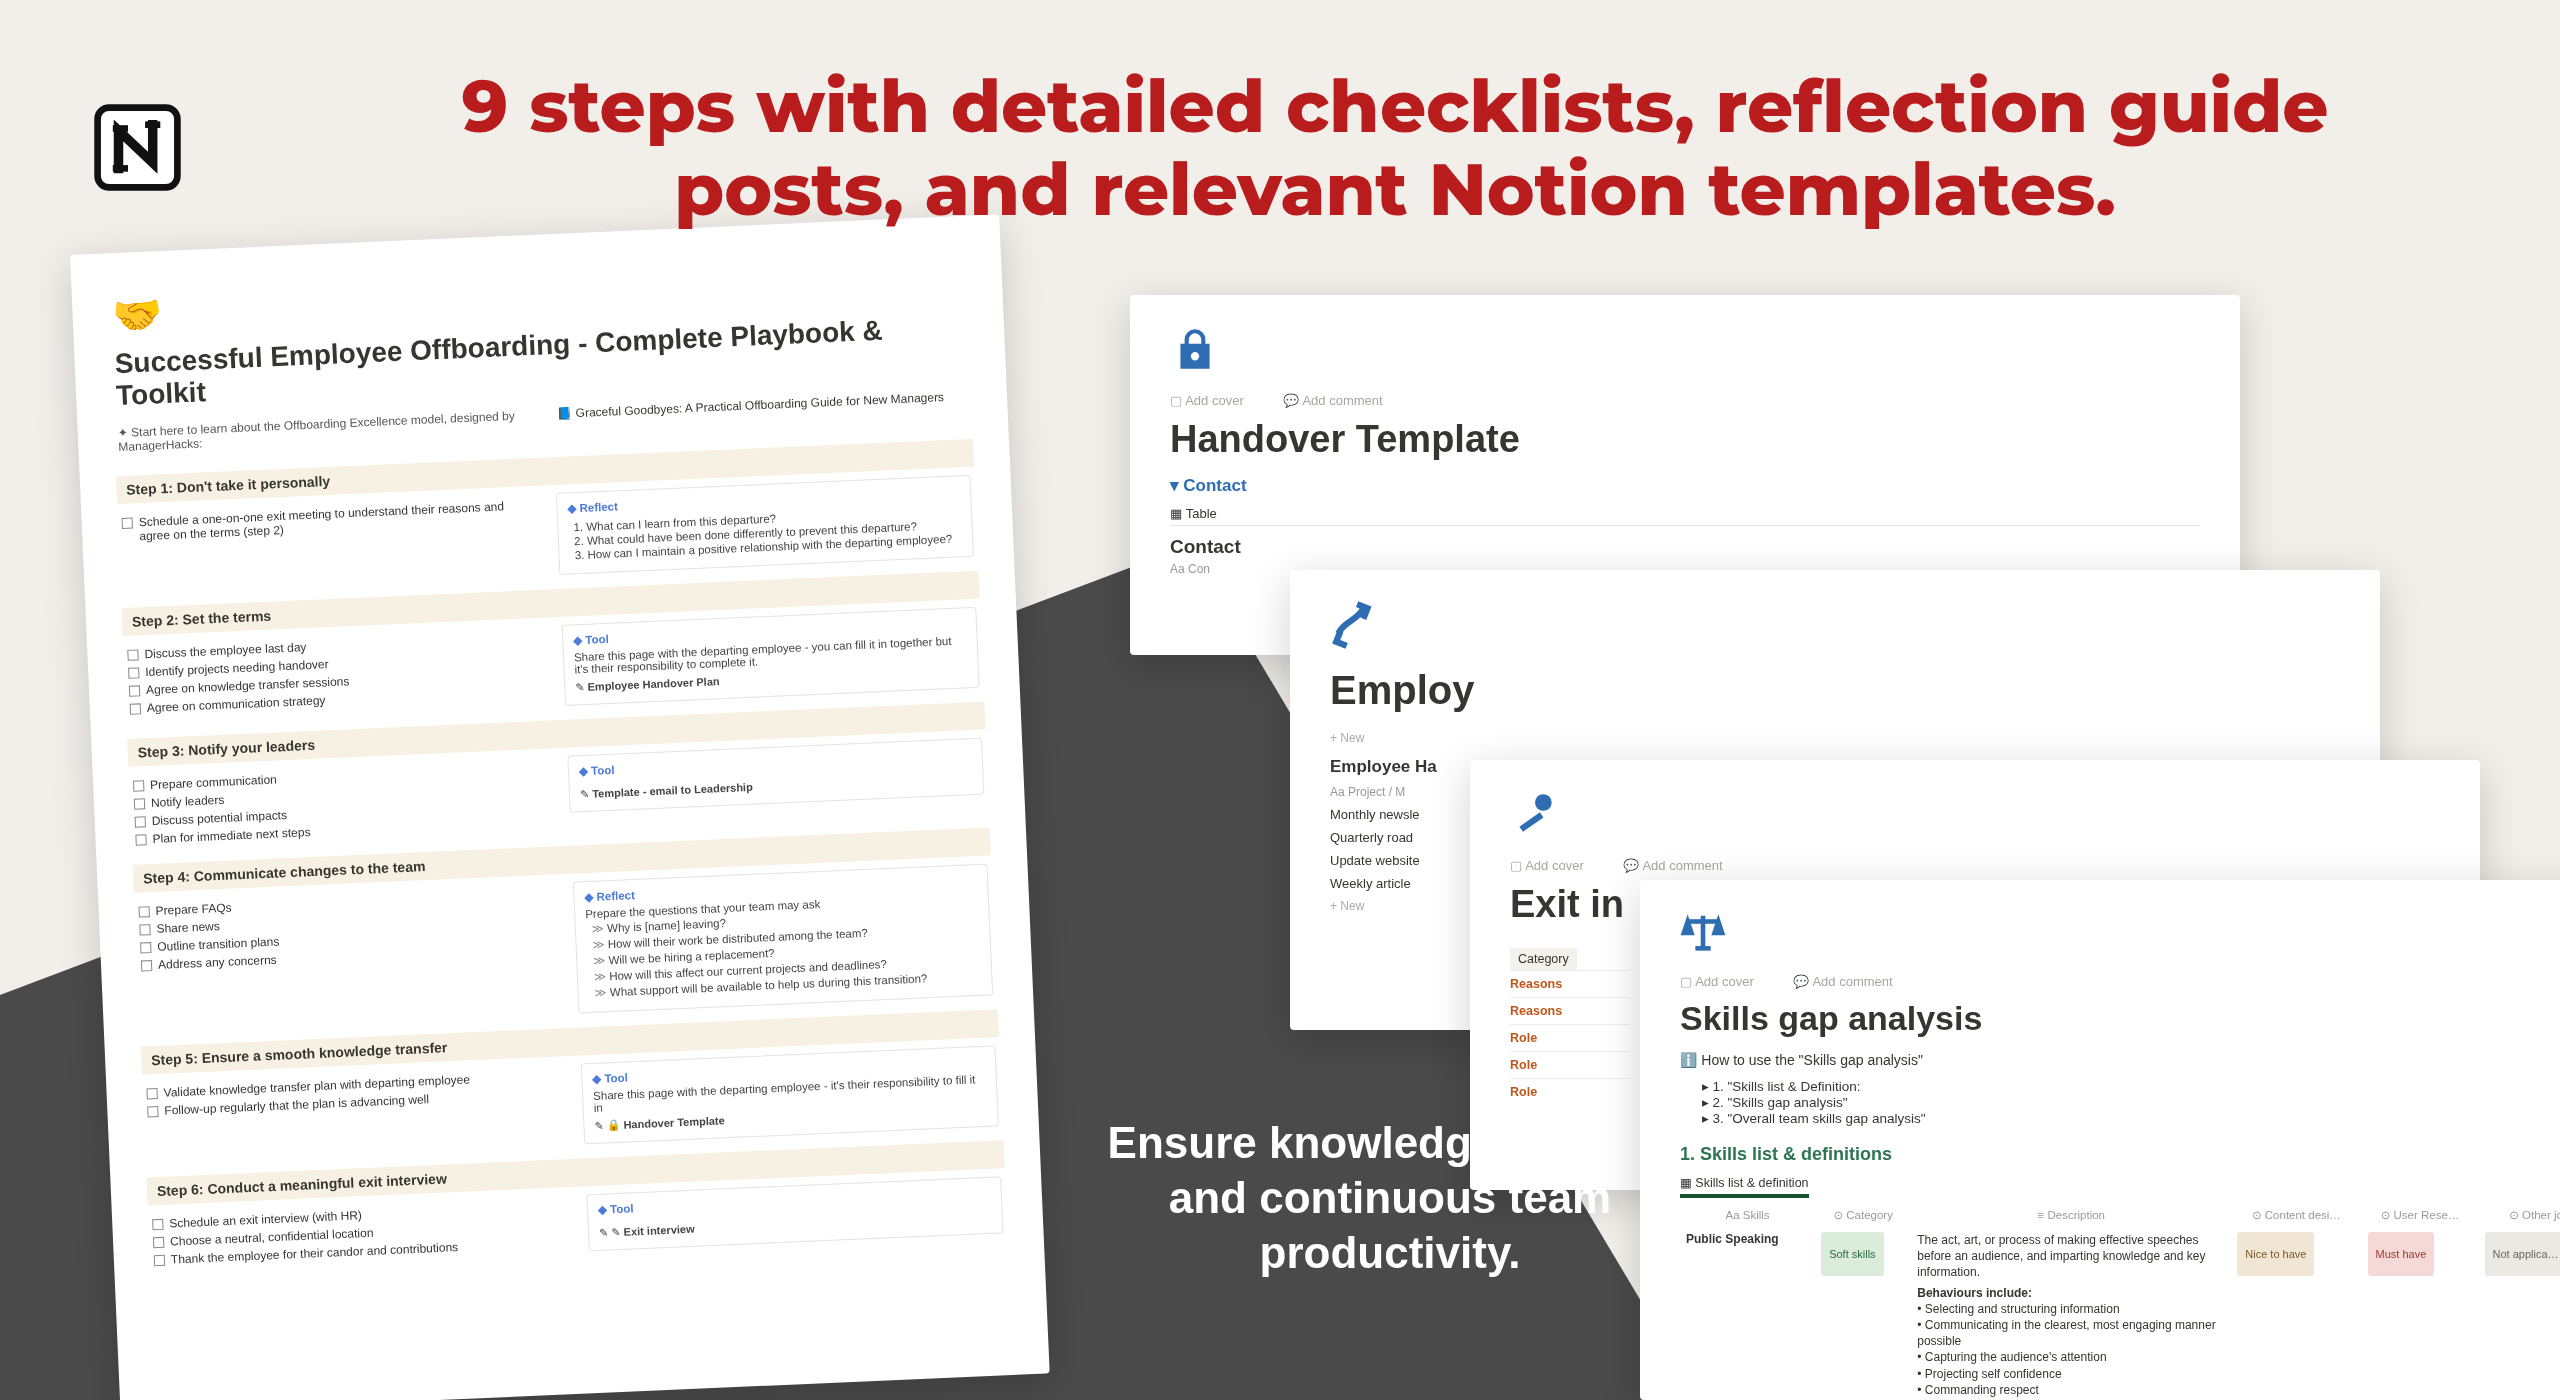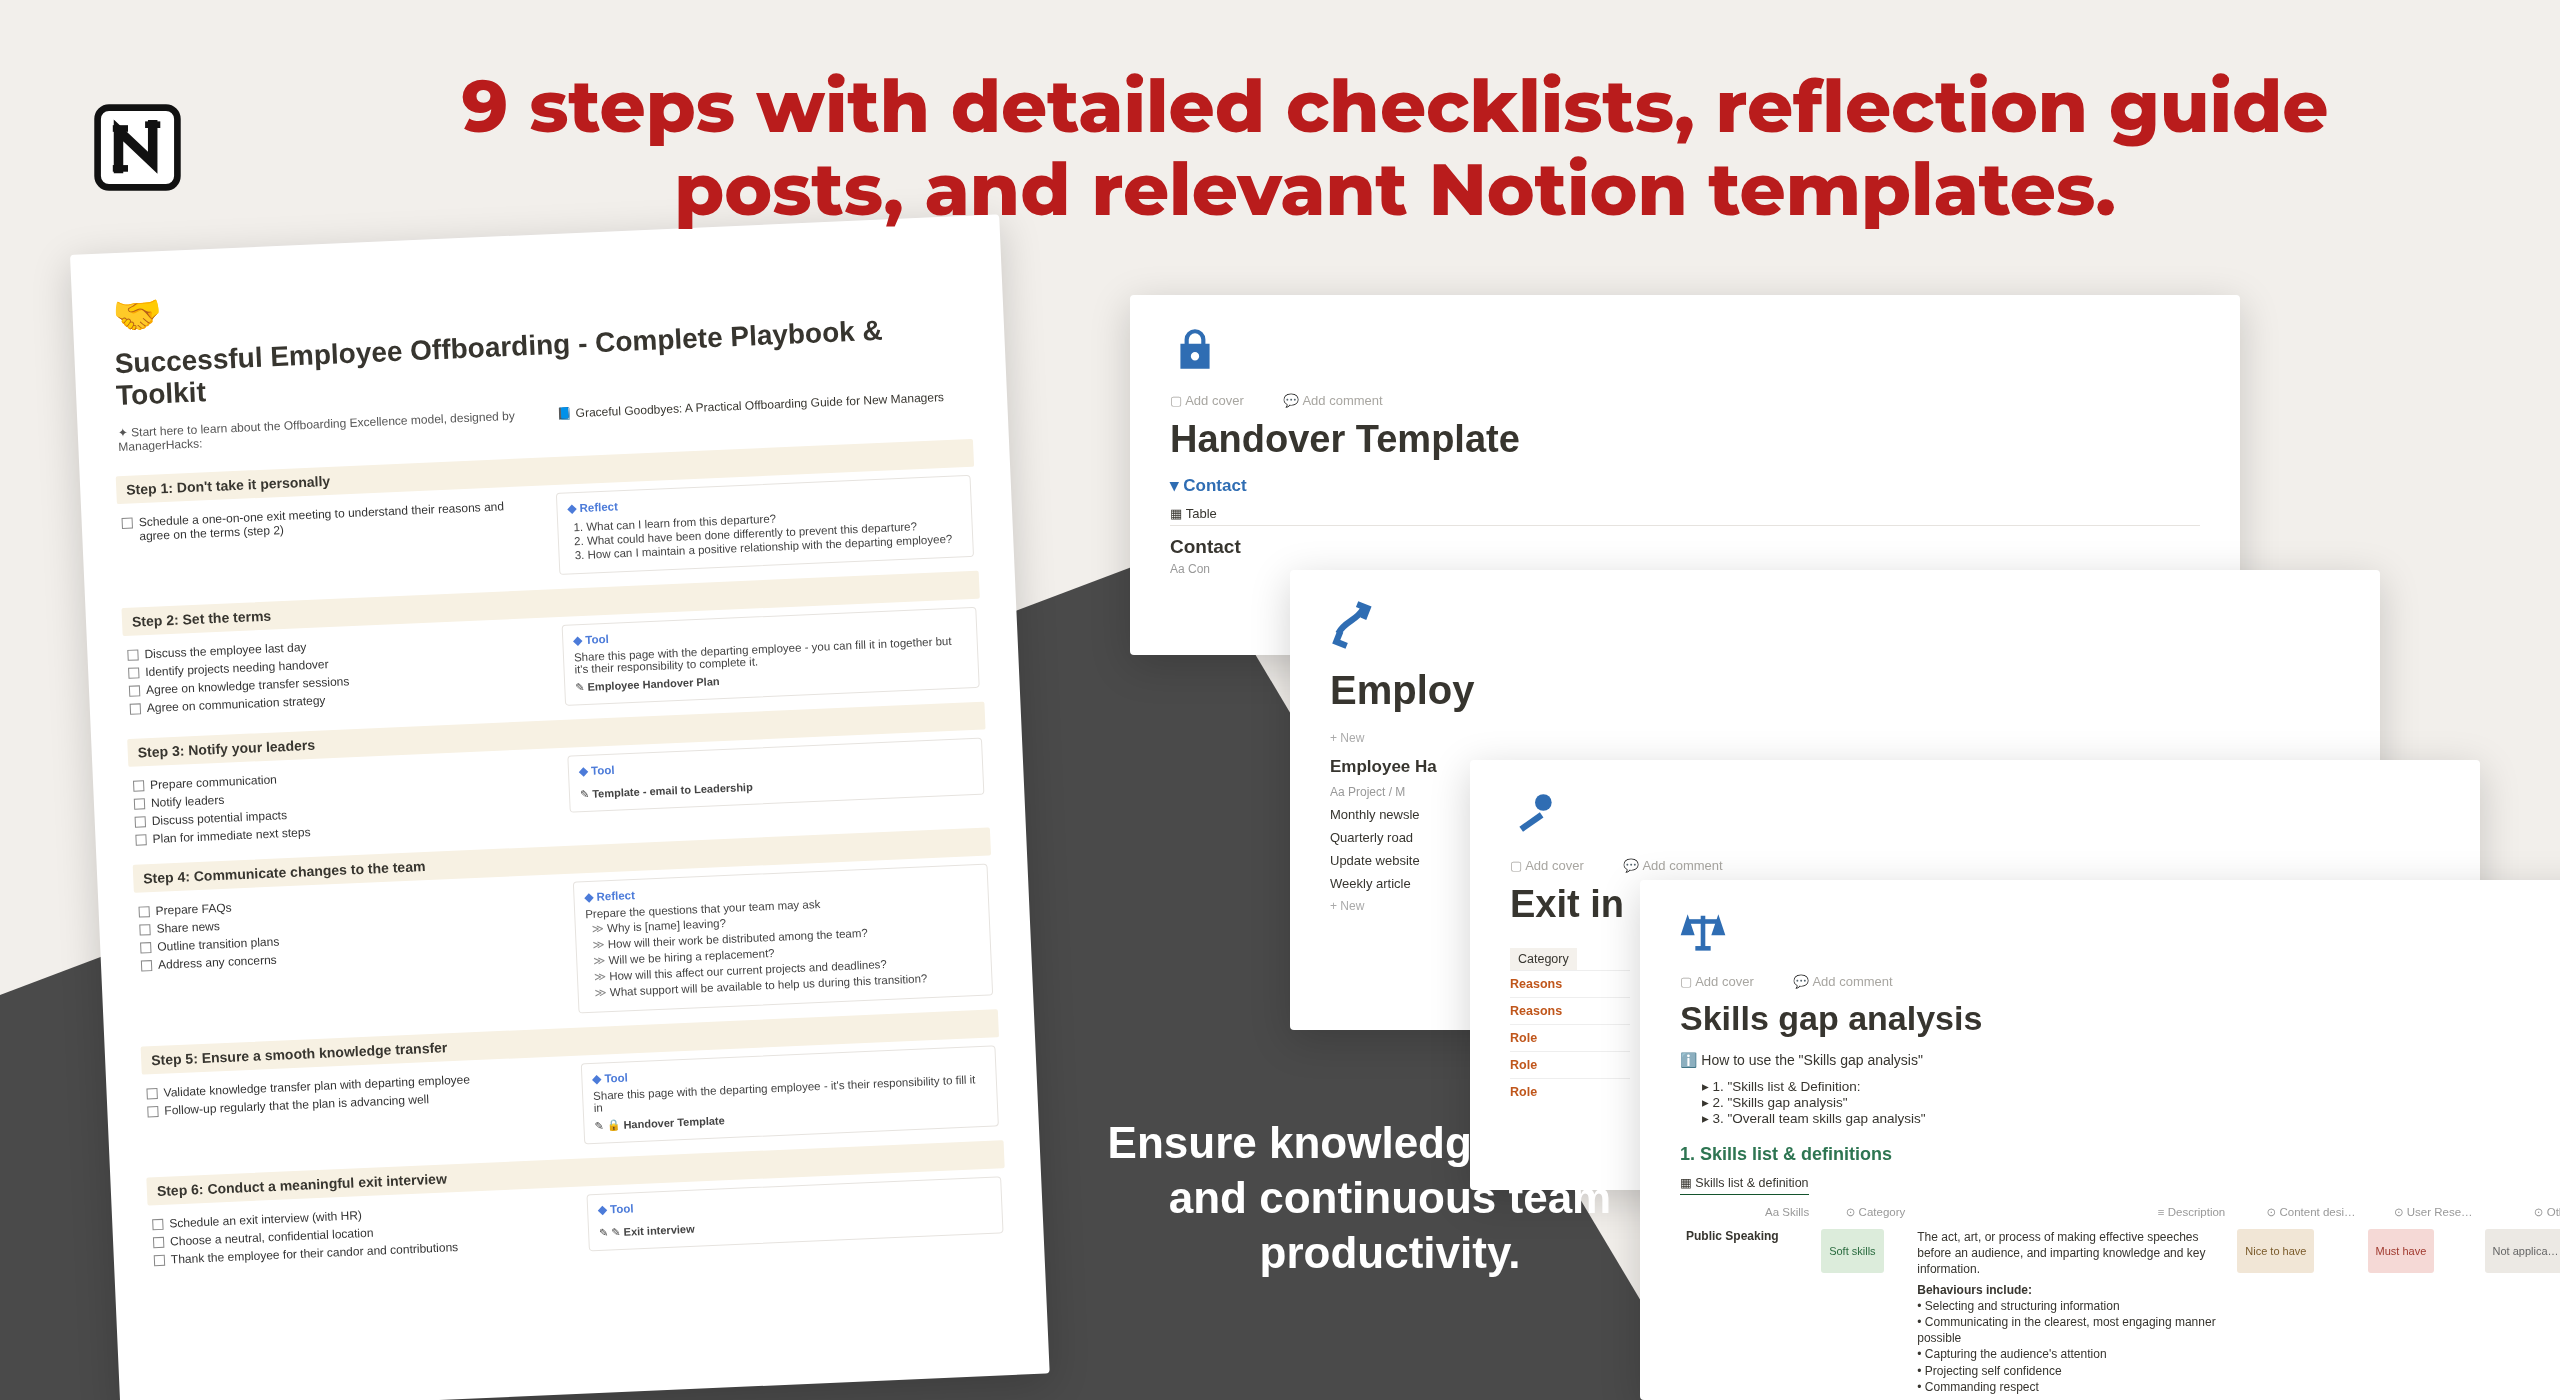--- a/index.html
+++ b/index.html
@@ -144,24 +144,24 @@
     top: 880px; left: 1640px;
     width: 1000px; height: 520px;
     z-index: 5;
   }
   .skills h2 { font-size: 34px; }
   .skills .info { font-size: 14px; margin: 8px 0 10px; }
   .skills .info::before { content: "ℹ️ "; }
   .skills .toc { margin-left: 22px; font-size: 13.5px; }
   .skills .toc div::before { content: "▸ "; }
   .skills .sec-title { color: #2e7552; font-weight: 700; font-size: 18px; margin-top: 18px; }
-  .skills .tab2 { font-size: 12.5px; border-bottom: 1px solid #14532d; padding: 4px 0; margin-top: 6px; display: inline-block; }
+  .skills .tab2 { font-size: 12.5px; border-bottom: 4px solid #14532d; padding: 4px 0; margin-top: 6px; display: inline-block; }
   .skills .tab2 span::before { content: "▦ "; }
   .skills table { width: 100%; font-size: 12px; border-collapse: collapse; margin-top: 6px; }
-  .skills th { text-align: right; font-weight: 400; color: #999; padding: 4px 6px; font-size: 11.5px; }
+  .skills th { text-align: center; font-weight: 400; color: #999; padding: 4px 6px; font-size: 11.5px; }
   .skills td { padding: 6px 6px; vertical-align: top; }
   .pill { display: inline-block; padding: 16px 8px; border-radius: 3px; font-size: 11px; }
   .pill-green { background: #dcecdb; color: #2a6b3f; }
   .pill-tan   { background: #f1e6d6; color: #7a5a2a; }
   .pill-red   { background: #f5d9d6; color: #a03a2f; }
   .pill-gray  { background: #ece9e4; color: #666; }
   .skills .desc-cell { line-height: 1.35; }
   .skills .desc-cell b { display: block; margin-top: 4px; }
   .skills .desc-cell .bul { display: block; }
   .skills .desc-cell .bul::before { content: "• "; }

